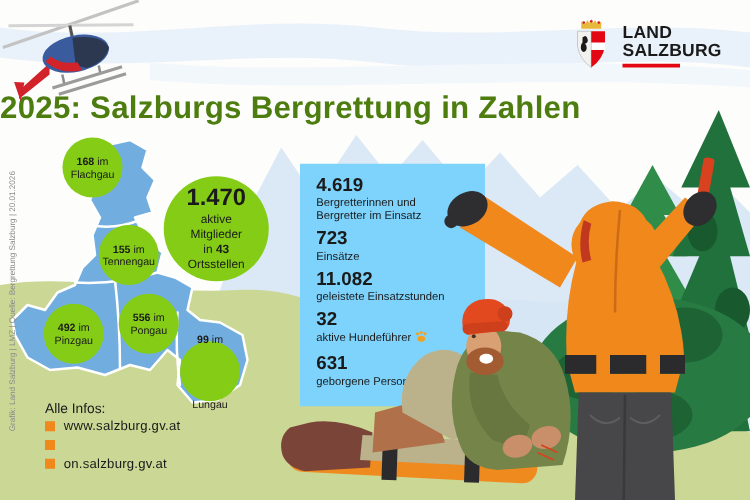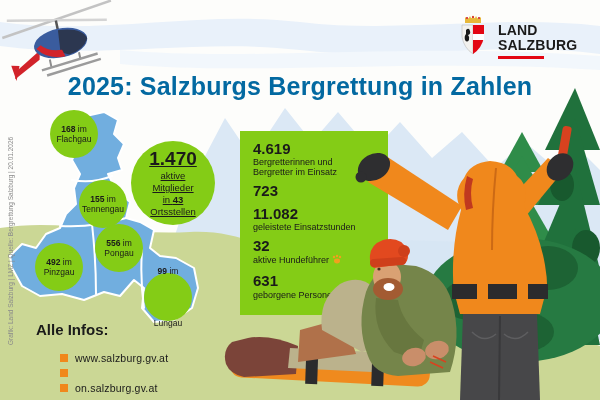--- a/index.html
+++ b/index.html
@@ -7,56 +7,56 @@
        font-family:"Liberation Sans","DejaVu Sans",sans-serif;background:#fdfdfb;color:#1a1a1a;}
   .abs{position:absolute;}
   
   #bg-svg{left:0;top:0;z-index:0;}
   #map-svg{left:8px;top:110px;z-index:1;}
   #stats-box{z-index:2;}
   #scene-svg{left:0;top:0;z-index:3;}
   .circle{z-index:4;}
   #title,#logo,#heli,#footer,#credit{z-index:5;}
 
-  #title{left:0;top:72px;width:600px;text-align:center;font-size:25px;font-weight:bold;
-         letter-spacing:.2px;color:#0369a1;}
-
-  
-  #logo{left:456px;top:13px;display:flex;align-items:flex-end;gap:8px;}
+  #title{left:0;top:72px;width:600px;font-size:25px;font-weight:bold;
+         letter-spacing:.2px;color:#4d7c0f;}
+
+  
+  #logo{left:456px;top:13px;display:flex;align-items:center;gap:8px;}
   #logo .txt{line-height:1.06;font-weight:bold;font-size:14px;letter-spacing:.2px;color:#1a1a1a;}
   #logo .redbar{width:46px;height:3.5px;background:#e30613;margin-top:3px;}
 
   #heli{left:0px;top:0px;}
 
   
-  #stats-box{left:240px;top:131px;width:148px;min-height:172px;background:#84cc16;
+  #stats-box{left:240px;top:131px;width:148px;min-height:172px;background:#7dd3fc;
              padding:9px 13px 10px 13px;box-sizing:border-box;}
   .stat{margin-bottom:5px;}
   .stat .v{font-size:15px;font-weight:bold;line-height:1.15;}
   .stat .l{font-size:9px;line-height:1.12;max-width:118px;}
   .paw{display:inline-block;vertical-align:-2px;margin-left:2px;}
 
   
   .circle{background:#84cc16;border-radius:50%;display:flex;flex-direction:column;
           align-items:center;justify-content:center;text-align:center;
           font-size:8.5px;line-height:1.2;color:#1a1a1a;}
   .circle b{font-weight:bold;}
   .c-small{width:48px;height:48px;}
   #circle-flachgau {left:50px; top:110px;}
   #circle-tennengau{left:79px; top:180px;}
   #circle-pinzgau  {left:35px; top:243px;}
-  #circle-pongau   {left:95px; top:224px;}
+  #circle-pongau   {left:95px; top:235px;}
   #circle-lungau   {left:144px;top:273px;gap:42px;}
-  #circle-big{left:131px;top:141px;width:84px;height:84px;font-size:9.5px;line-height:1.25;text-decoration:underline;}
+  #circle-big{left:131px;top:141px;width:84px;height:84px;font-size:9.5px;line-height:1.25;}
   #circle-big .bigv{font-size:19px;font-weight:bold;line-height:1.15;}
 
   
   #footer{left:36px;top:321px;}
-  #footer .head{font-size:15px;font-weight:bold;margin-bottom:14px;}
-  .linkrow{display:flex;align-items:center;margin-bottom:5px;margin-left:24px;}
+  #footer .head{font-size:11px;font-weight:normal;margin-bottom:2px;}
+  .linkrow{display:flex;align-items:center;margin-bottom:5px;}
   .bullet{width:8px;height:8px;background:#f0881c;margin-right:7px;flex:none;}
   .linkrow a{font-size:10.5px;color:#1a1a1a;text-decoration:none;letter-spacing:.2px;}
 
   
   #credit{left:7px;top:345px;transform:rotate(-90deg);transform-origin:0 0;
           font-size:6.5px;color:#8a8a8a;white-space:nowrap;width:240px;}
 </style>
 </head>
 <body>
 
@@ -121,20 +121,21 @@
   </div>
 </div>
 
 <div id="stats-box" class="abs">
   <div class="stat">
     <div class="v">4.619</div>
     <div class="l">Bergretterinnen und Bergretter im Einsatz</div>
   </div>
   <div class="stat">
     <div class="v">723</div>
+    <div class="l">Einsätze</div>
   </div>
   <div class="stat">
     <div class="v">11.082</div>
     <div class="l">geleistete Einsatzstunden</div>
   </div>
   <div class="stat">
     <div class="v">32</div>
     <div class="l"><span>aktive Hundeführer</span><span class="paw"><svg width="12" height="11" viewBox="0 0 12 11">
             <circle cx="3" cy="3" r="1.2" fill="#f2a01e"></circle>
             <circle cx="6" cy="2" r="1.2" fill="#f2a01e"></circle>

